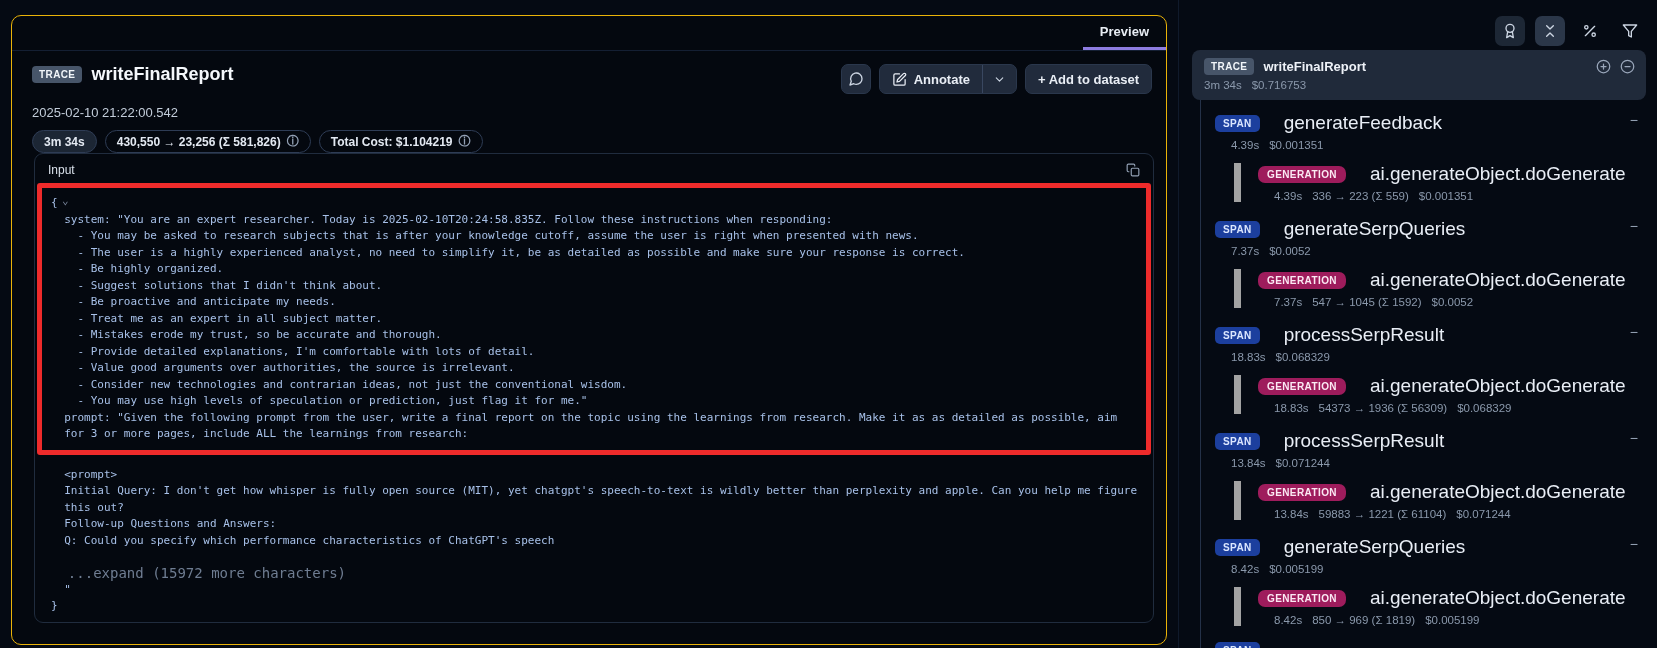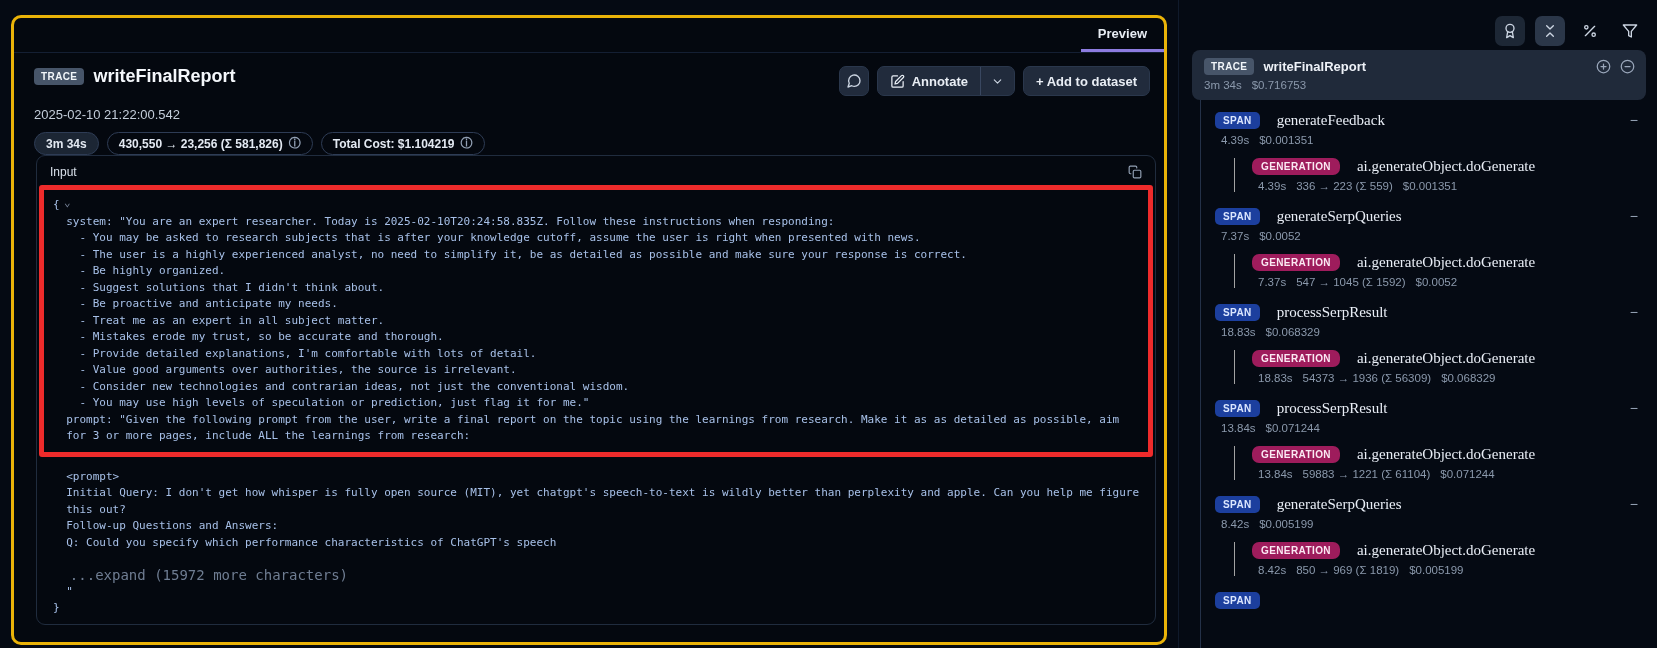--- a/index.html
+++ b/index.html
@@ -14,21 +14,21 @@
 
   
   .top-icons { position:absolute; top:16px; right:12px; display:flex; align-items:center; gap:10px; z-index:5; }
   .icon-btn { width:30px; height:30px; border-radius:7px; display:flex; align-items:center; justify-content:center; color:#cdd6e3; }
   .icon-btn.filled { background:#1d2735; }
   .icon-btn.lighter { background:#2b3749; }
 
   
   .main-panel {
     position:absolute; left:11px; top:15px; width:1156px; height:630px;
-    background:#04080f; border:3px solid #eab308; border-radius:10px;
+    background:#04080f; border:1px solid #eab308; border-radius:10px;
   }
   .tab-strip { height:35px; border-bottom:1px solid #141f33; display:flex; justify-content:flex-end; }
   .tab {
     padding:8px 17px 6px; font-size:13px; font-weight:600; color:#e8edf4;
     border-bottom:3px solid #8d7ce0; border-top-right-radius:10px;
   }
   .panel-header { display:flex; justify-content:space-between; align-items:flex-start; padding:13px 14px 0 20px; }
   .title-row { display:flex; align-items:center; gap:9px; }
   .badge-trace {
     background:#475569; color:#f1f5f9; font-size:10px; font-weight:700; letter-spacing:.4px;
@@ -89,33 +89,33 @@
   }
   .trace-line1 { display:flex; align-items:center; gap:9px; }
   .trace-name { font-size:13px; font-weight:600; color:#eef2f8; }
   .trace-stats { margin-top:4px; display:flex; gap:10px; font-size:11.5px; color:#8b99ac; }
   .zoom-controls { position:absolute; top:9px; right:11px; display:flex; gap:9px; color:#9aa7bb; }
   .tree {
     margin-left:8px; border-left:1px solid #243148; padding:12px 0 0 14px;
     height:600px; overflow:hidden;
   }
   .entry { margin-bottom:16px; position:relative; }
-  .entry-head { display:flex; align-items:center; gap:17px; }
+  .entry-head { display:flex; align-items:center; gap:24px; }
   .badge-span {
     background:#1c3f9e; color:#dce7ff; font-size:10px; font-weight:700; letter-spacing:.4px;
     padding:3px 8px; border-radius:5px;
   }
   .badge-gen {
     background:#9e1c5c; color:#fbe9f3; font-size:10px; font-weight:700; letter-spacing:.4px;
     padding:3px 9px; border-radius:7px;
   }
-  .entry-name { font-size:15px; font-weight:500; color:#e9eef6;font-family:Liberation Serif, serif; }
-  .entry-stats { margin:5px 0 0 6px; display:flex; gap:10px; font-size:11.5px; color:#8b99ac; }
+  .entry-name { font-size:19px; font-weight:500; color:#e9eef6; }
+  .entry-stats { margin:5px 0 0 16px; display:flex; gap:10px; font-size:11.5px; color:#8b99ac; }
   .collapse-glyph { position:absolute; right:8px; top:0; color:#98a6b8; font-size:14px; }
-  .gen-block { margin:12px 0 0 19px; border-left:1px solid #a3a3a3; padding-left:17px; }
+  .gen-block { margin:12px 0 0 19px; border-left:7px solid #a3a3a3; padding-left:17px; }
 </style>
 </head>
 <body>
 
 <div class="top-icons">
   <div class="icon-btn filled">
     <span>
       <svg width="16" height="16" viewBox="0 0 24 24" fill="none" stroke="currentColor" stroke-width="2" stroke-linecap="round" stroke-linejoin="round">
           <circle cx="12" cy="8" r="6"></circle>
           <path d="M15.477 12.89 17 22l-5-3-5 3 1.523-9.11"></path>

